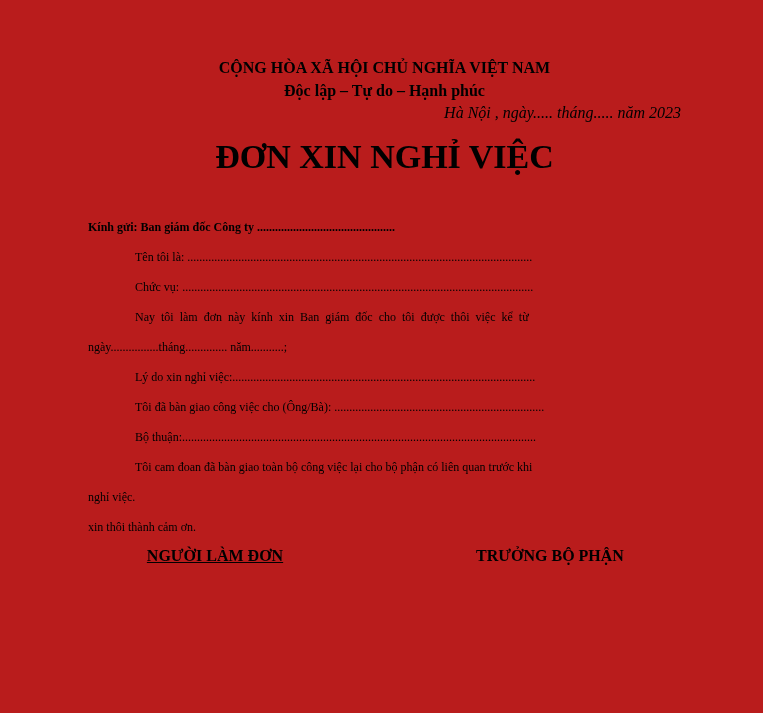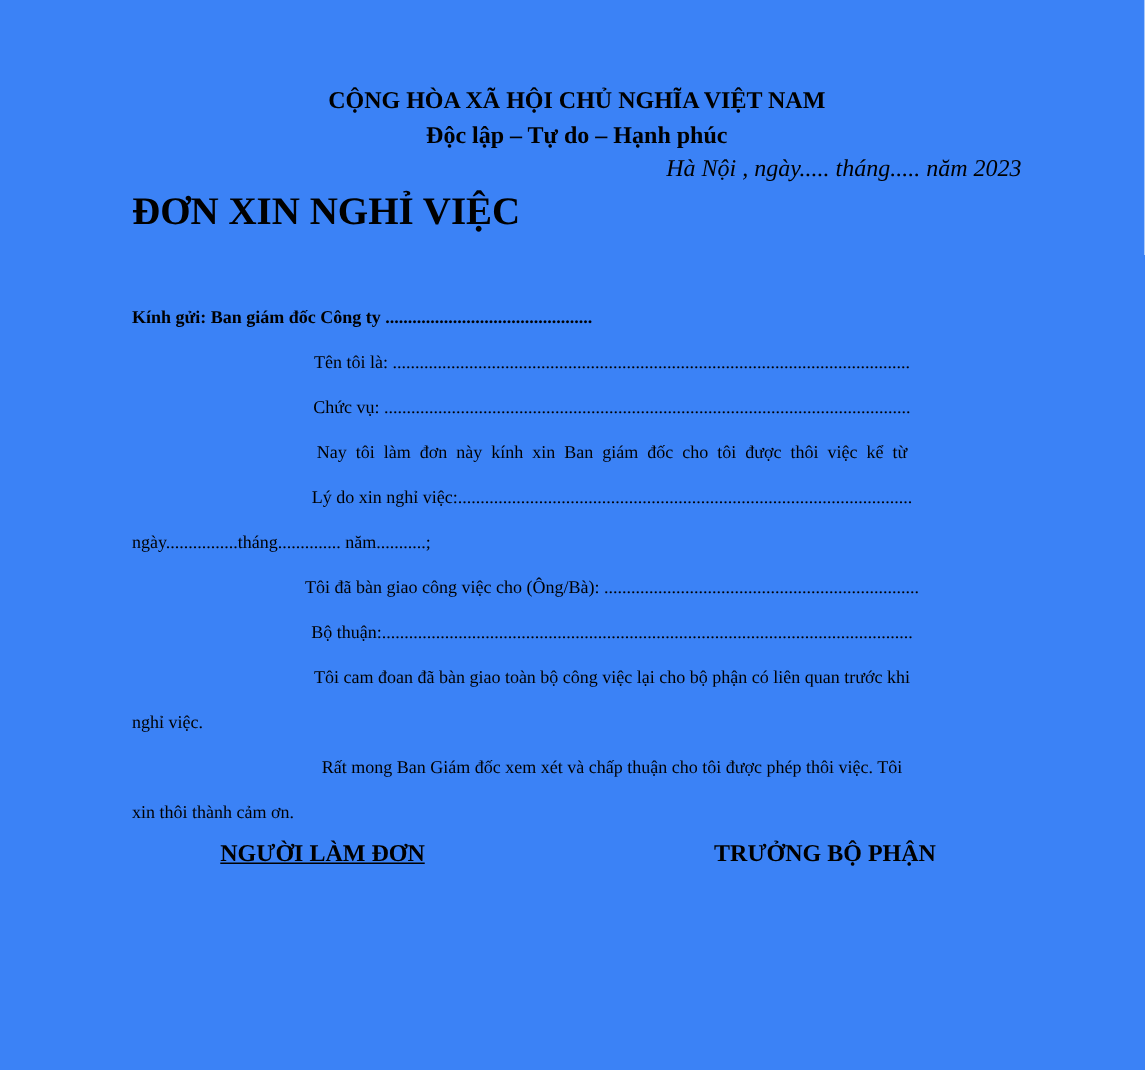--- a/index.html
+++ b/index.html
@@ -1,55 +1,56 @@
 <!DOCTYPE html>
 <html><head>
 <meta charset="utf-8">
 <style>
   * { margin: 0; padding: 0; box-sizing: border-box; }
   html, body { background: #ffffff; }
   .page {
     position: relative;
     width: 763px;
     height: 713px;
-    background: #3b82f6;
+    background: #b91c1c;
     color: #000000;
     font-family: "Liberation Serif", "DejaVu Serif", serif;
     padding: 56px 82px 0 88px;
     overflow: hidden;
   }
   .nat-header {
     text-align: center;
     font-weight: bold;
     font-size: 16px;
     line-height: 23px;
   }
   .dateline {
     text-align: right;
     font-style: italic;
     font-size: 16px;
     line-height: 22px;
     margin-top: 0;
   }
   .title {
-    text-align: left;
+    text-align: center;
     font-weight: bold;
-    font-size: 26px;
+    font-size: 34px;
     line-height: 34px;
+    margin-top: 16px;
   }
   .doc-body {
     margin-top: 38px;
     font-size: 12px;
     line-height: 30px;
   }
   .line {
     white-space: nowrap;
     overflow: hidden;
   }
-  .indent { padding-left: 47px; text-align: center; }
+  .indent { padding-left: 47px; }
   .bold { font-weight: bold; }
   .spread { word-spacing: 3px; }
   .signatures {
     position: relative;
     margin-top: 5px;
     height: 24px;
     font-weight: bold;
     font-size: 16px;
   }
   .sig {
@@ -73,27 +74,26 @@
 
   <div class="dateline">Hà Nội , ngày..... tháng..... năm 2023</div>
 
   <div class="title">ĐƠN XIN NGHỈ VIỆC</div>
 
   <div class="doc-body">
     <div class="line bold">Kính gửi: Ban giám đốc Công ty ..............................................</div>
     <div class="line indent">Tên tôi là: ...................................................................................................................</div>
     <div class="line indent">Chức vụ: .....................................................................................................................</div>
     <div class="line indent spread">Nay tôi làm đơn này kính xin Ban giám đốc cho tôi được thôi việc kể từ</div>
+    <div class="line">ngày................tháng.............. năm...........;</div>
     <div class="line indent">Lý do xin nghỉ việc:.....................................................................................................</div>
-    <div class="line">ngày................tháng.............. năm...........;</div>
     <div class="line indent">Tôi đã bàn giao công việc cho (Ông/Bà): ......................................................................</div>
     <div class="line indent">Bộ thuận:......................................................................................................................</div>
     <div class="line indent">Tôi cam đoan đã bàn giao toàn bộ công việc lại cho bộ phận có liên quan trước khi</div>
     <div class="line">nghỉ việc.</div>
-    <div class="line indent">Rất mong Ban Giám đốc xem xét và chấp thuận cho tôi được phép thôi việc. Tôi</div>
     <div class="line">xin thôi thành cảm ơn.</div>
   </div>
 
   <div class="signatures">
     <span class="sig sig-left">NGƯỜI LÀM ĐƠN</span>
     <span class="sig sig-right">TRƯỞNG BỘ PHẬN</span>
   </div>
 
 </div>
 

